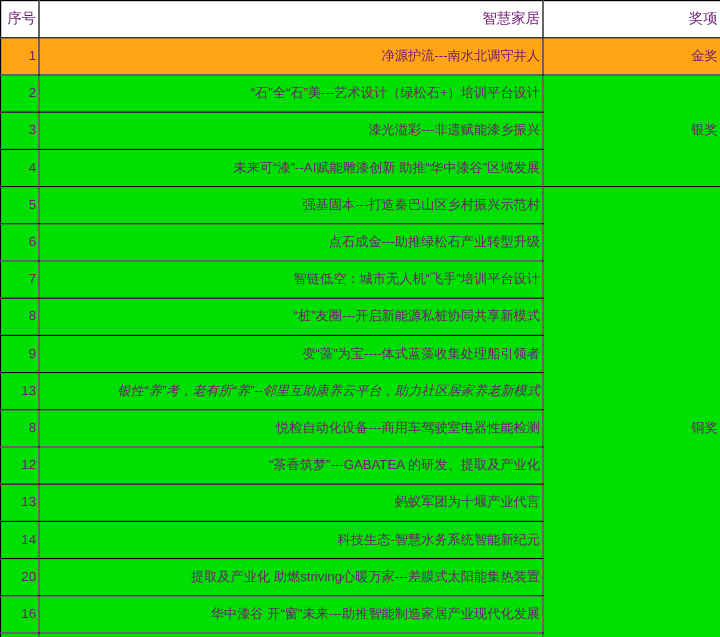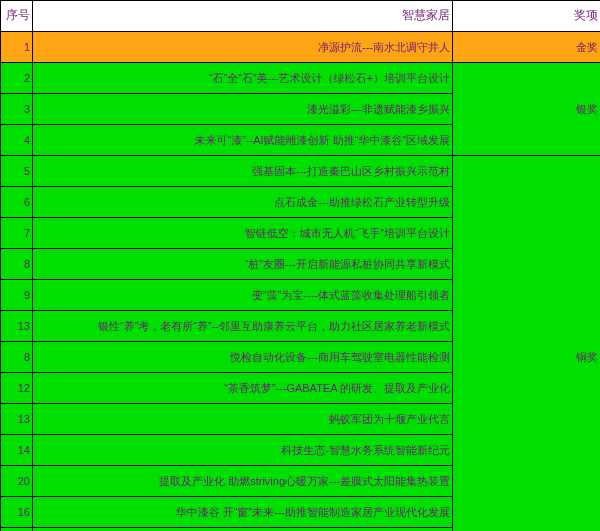--- a/index.html
+++ b/index.html
@@ -67,20 +67,21 @@
   }
   td.seq-cell {
     font-size: 11px;
   }
   td.name-cell {
     font-size: 11px;
     letter-spacing: 0px;
   }
   .tiny {
     font-size: 10px;
+    font-style: italic;
   }
 </style>
 </head>
 <body>
 
 <table class="award-table">
   <colgroup>
     <col class="c-seq">
     <col class="c-name">
     <col class="c-award">

